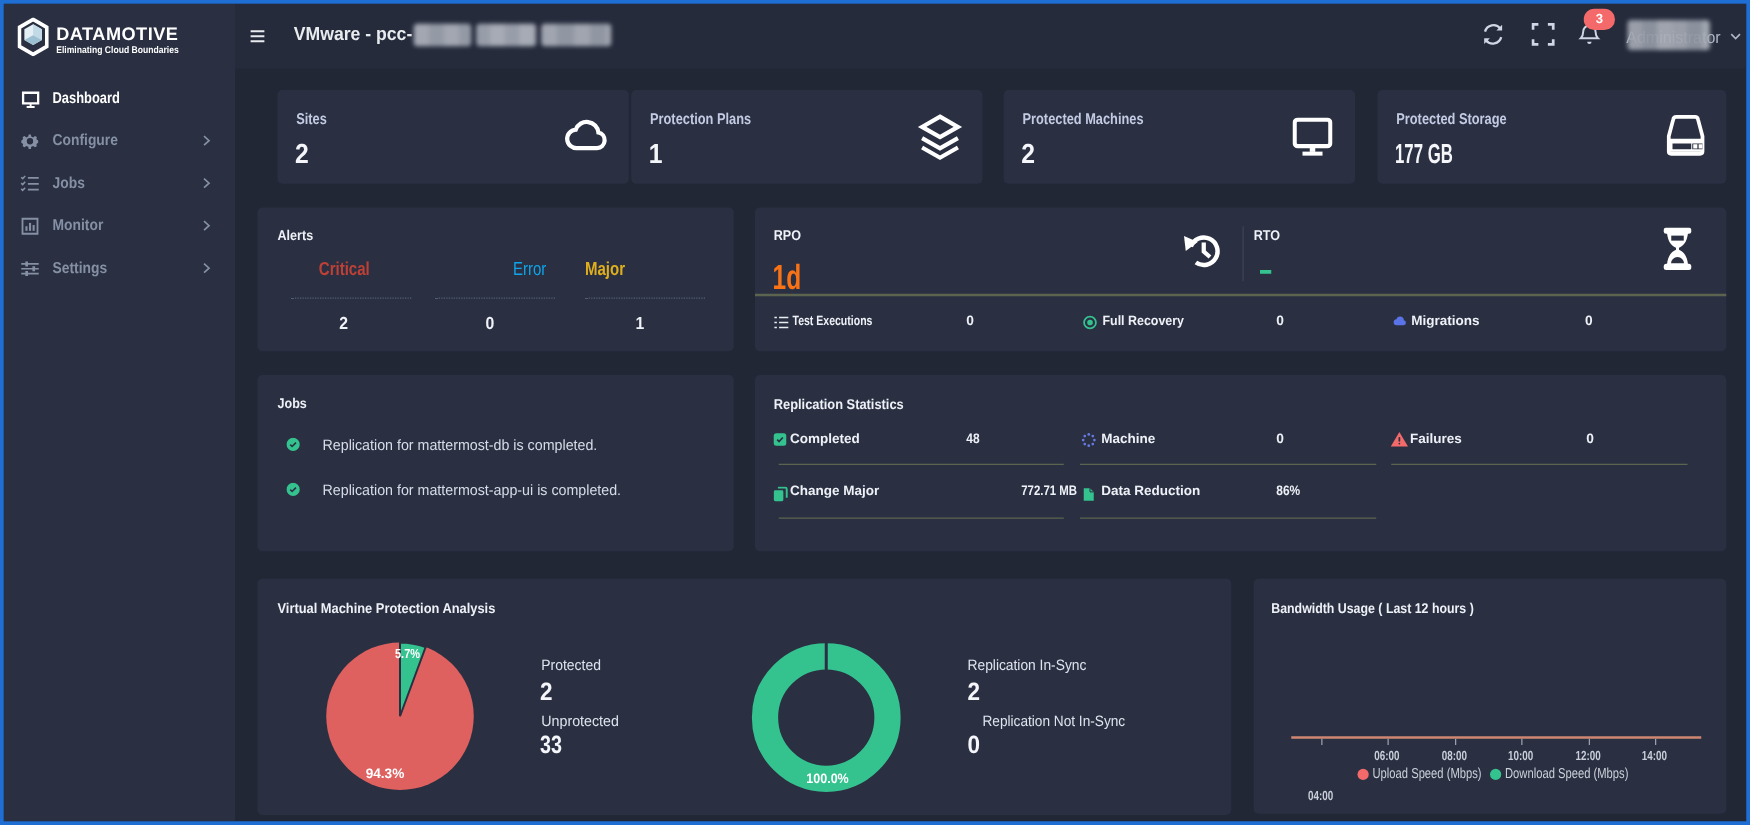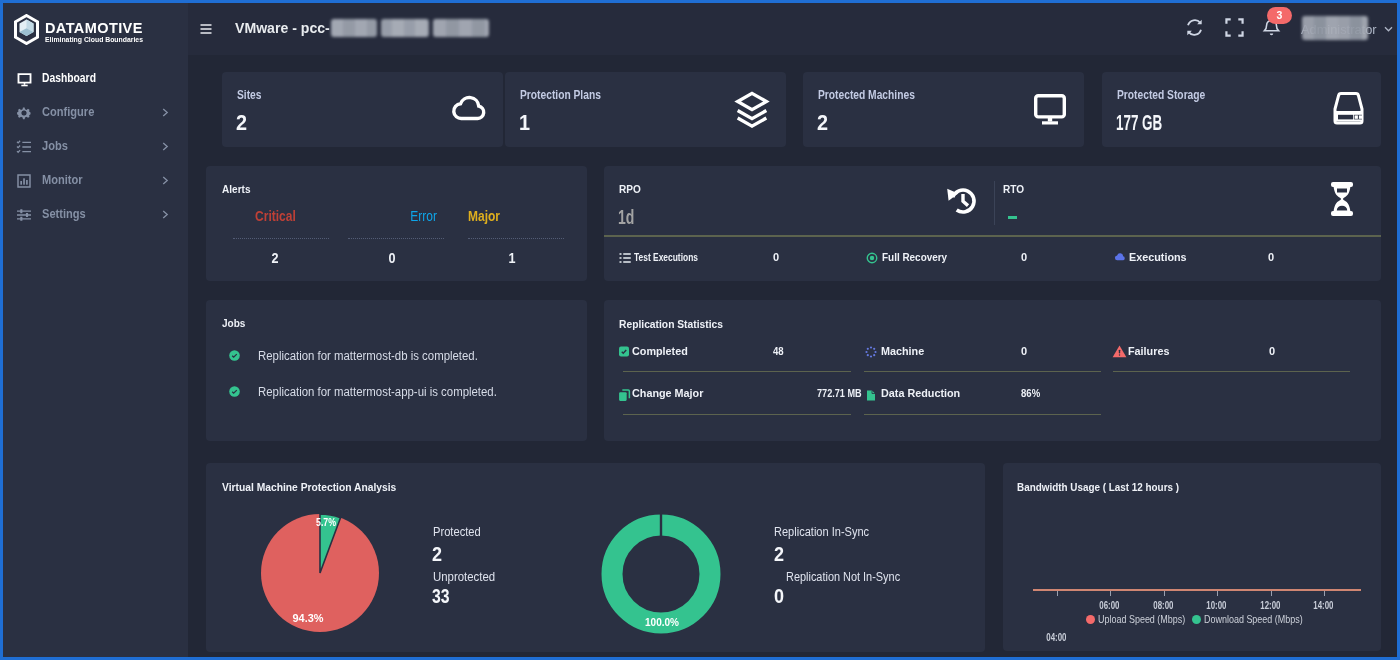--- a/index.html
+++ b/index.html
@@ -177,21 +177,21 @@
   <div class="abs" style="left:27px;top:72px;width:96px;border-top:1.5px dotted rgba(145,160,195,0.4);"></div>
   <div class="abs" style="left:142px;top:72px;width:96px;border-top:1.5px dotted rgba(145,160,195,0.4);"></div>
   <div class="abs" style="left:262px;top:72px;width:96px;border-top:1.5px dotted rgba(145,160,195,0.4);"></div>
   <div class="abs" style="left:21px;top:84px;width:96px;text-align:center;color:#eff2f7;font-size:14px;font-weight:bold;"><span class="sqc" style="transform:scaleX(0.9)">2</span></div>
   <div class="abs" style="left:138px;top:84px;width:96px;text-align:center;color:#eff2f7;font-size:14px;font-weight:bold;"><span class="sqc" style="transform:scaleX(0.9)">0</span></div>
   <div class="abs" style="left:258px;top:84px;width:96px;text-align:center;color:#eff2f7;font-size:14px;font-weight:bold;"><span class="sqc" style="transform:scaleX(0.9)">1</span></div>
 </div>
 
 <div class="card" style="left:601px;top:163px;width:777px;height:115px;">
   <div class="ttl" style="left:15px;top:17px;"><span class="sq" style="transform:scaleX(0.89)">RPO</span></div>
-  <div class="abs" style="left:14px;top:40px;font-size:20px;font-weight:bold;color:#a3a3a3;"><span class="sq" style="transform:scaleX(0.7)">1d</span></div>
+  <div class="abs" style="left:14px;top:40px;font-size:28px;font-weight:bold;color:#f97316;"><span class="sq" style="transform:scaleX(0.7)">1d</span></div>
   <svg class="abs" style="left:340px;top:17px" width="34" height="36" viewBox="0 0 34 36">
     <path d="M 8.7 14.2 A 11 11 0 1 1 12.7 27" fill="none" stroke="#fff" stroke-width="3.6"></path>
     <path d="M3.2 5.8 L4.6 17.8 L14.2 10.6 z" fill="#fff"></path>
     <path d="M19 11 v7.2 l5 4.4" fill="none" stroke="#fff" stroke-width="3.4"></path>
   </svg>
   <div class="abs" style="left:390px;top:15px;width:1px;height:44px;background:#3b4357;"></div>
   <div class="ttl" style="left:399px;top:17px;"><span class="sq" style="transform:scaleX(0.89)">RTO</span></div>
   <div class="abs" style="left:404px;top:50px;width:9px;height:2.5px;background:#34c38f;"></div>
   <svg class="abs" style="left:726px;top:16px" width="24" height="34" viewBox="0 0 24 34">
     <rect x="1" y="0" width="22" height="5" rx="2" fill="#fff"></rect>
@@ -217,21 +217,21 @@
         <circle cx="12" cy="12" r="4.5" fill="#34c38f"></circle>
       </svg>
     </div>
   <div class="mlb" style="left:278px;top:85px;"><span class="sq" style="transform:scaleX(0.92)">Full Recovery</span></div>
   <div class="mvl" style="left:417px;top:85px;">0</div>
   <div class="abs" style="left:510px;top:85px;">
       <svg width="12" height="12" viewBox="0 0 24 24">
         <path d="M7 18.5h10.5a4 4 0 0 0 .6-7.95A6 6 0 0 0 6.3 8.9 3.6 3.6 0 0 0 7 18.5z" fill="#5b73e8"></path>
       </svg>
     </div>
-  <div class="mlb" style="left:525px;top:85px;">Executions</div>
+  <div class="mlb" style="left:525px;top:85px;">Migrations</div>
   <div class="mvl" style="left:664px;top:85px;">0</div>
 </div>
 
 <div class="card" style="left:203px;top:297px;width:381px;height:141px;">
   <div class="ttl" style="left:16px;top:17px;"><span class="sq" style="transform:scaleX(0.89)">Jobs</span></div>
   <div class="abs" style="left:23px;top:50px;">
       <svg width="11" height="11" viewBox="0 0 24 24">
         <circle cx="12" cy="12" r="11.5" fill="#34c38f"></circle>
         <path d="M7 12.5l3.2 3.2L17 9" fill="none" stroke="#2a3042" stroke-width="2.8"></path>
       </svg>

